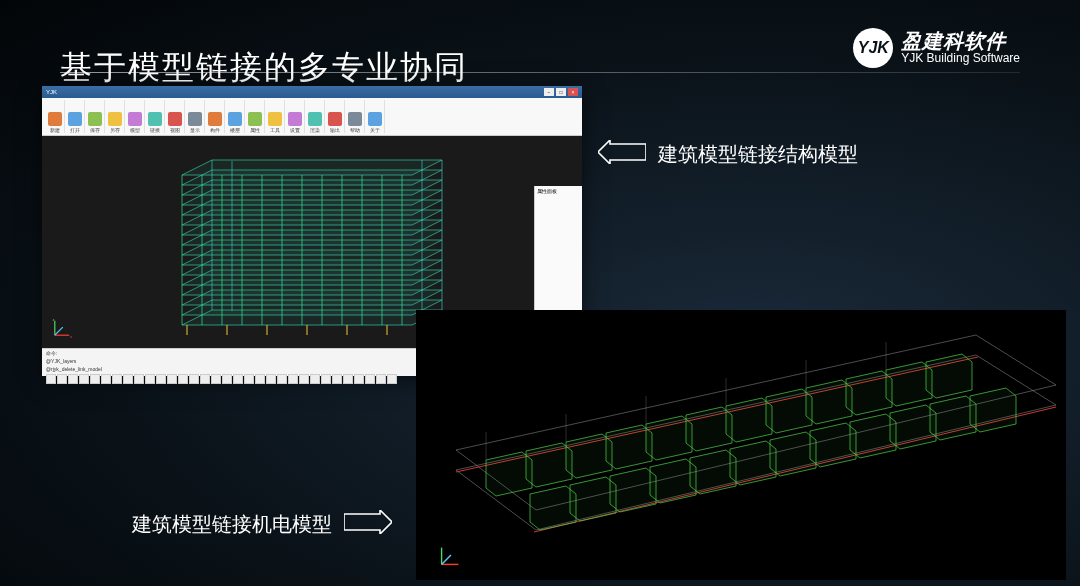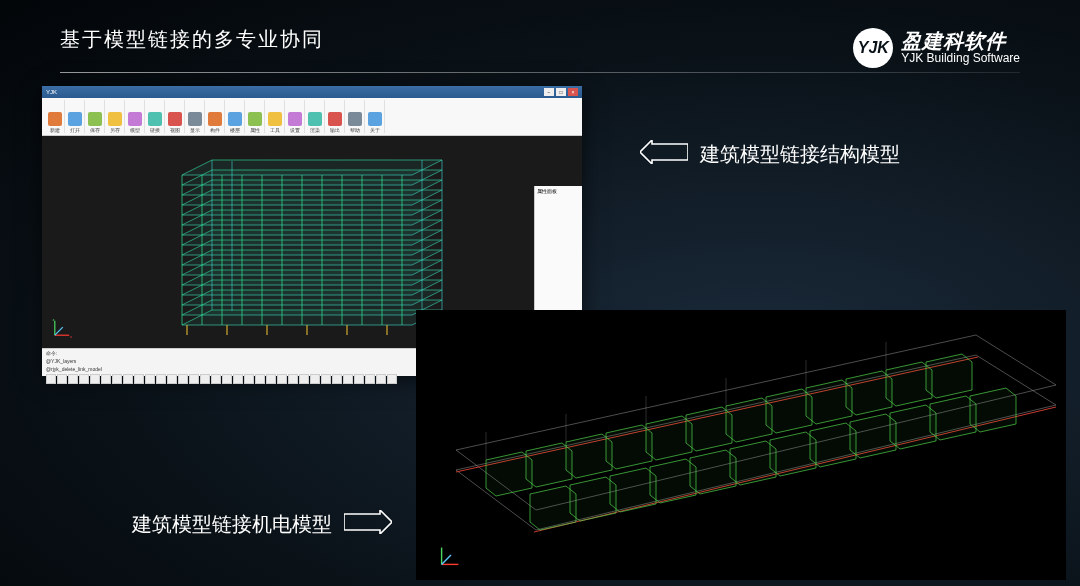--- a/index.html
+++ b/index.html
@@ -6,24 +6,24 @@
     body {
       width: 1080px;
       height: 586px;
       background: radial-gradient(ellipse at 70% 60%, #1a2a3a 0%, #0a1218 60%, #020508 100%);
       font-family: "Microsoft YaHei", sans-serif;
       overflow: hidden;
       position: relative;
     }
     .title {
       position: absolute;
-      top: 26px;
+      top: 46px;
       left: 60px;
       color: #ffffff;
-      font-size: 20px;
+      font-size: 32px;
       font-weight: 500;
       letter-spacing: 2px;
     }
     .title-underline {
       position: absolute;
       top: 72px;
       left: 60px;
       width: 960px;
       height: 1px;
       background: linear-gradient(90deg, rgba(255,255,255,0.6) 0%, rgba(255,255,255,0.1) 100%);
@@ -127,21 +127,21 @@
     
     
     .callout {
       position: absolute;
       display: flex;
       align-items: center;
       gap: 12px;
       color: #fff;
       font-size: 20px;
     }
-    .callout-1 { top: 140px; left: 640px; }
+    .callout-1 { top: 140px; left: 598px; }
     .callout-2 { top: 510px; left: 132px; }
     
     
     .dark-viewport {
       position: absolute;
       top: 310px;
       left: 416px;
       width: 650px;
       height: 270px;
       background: #000;

